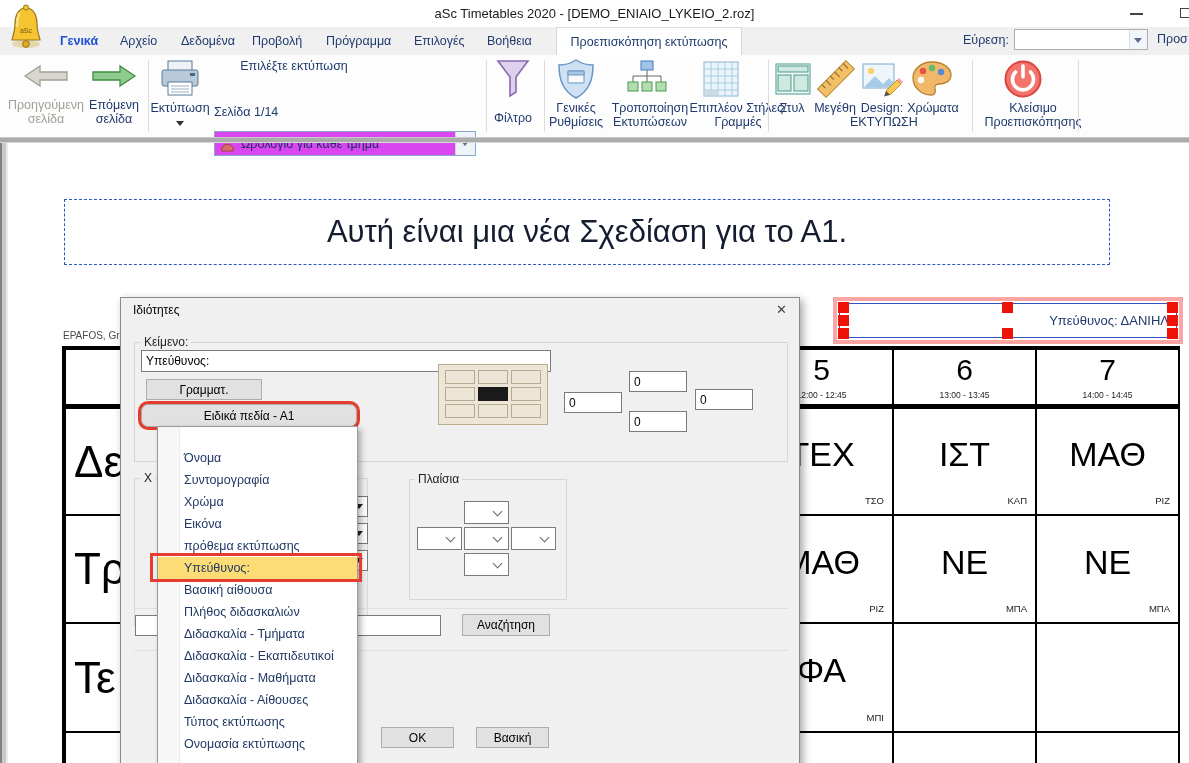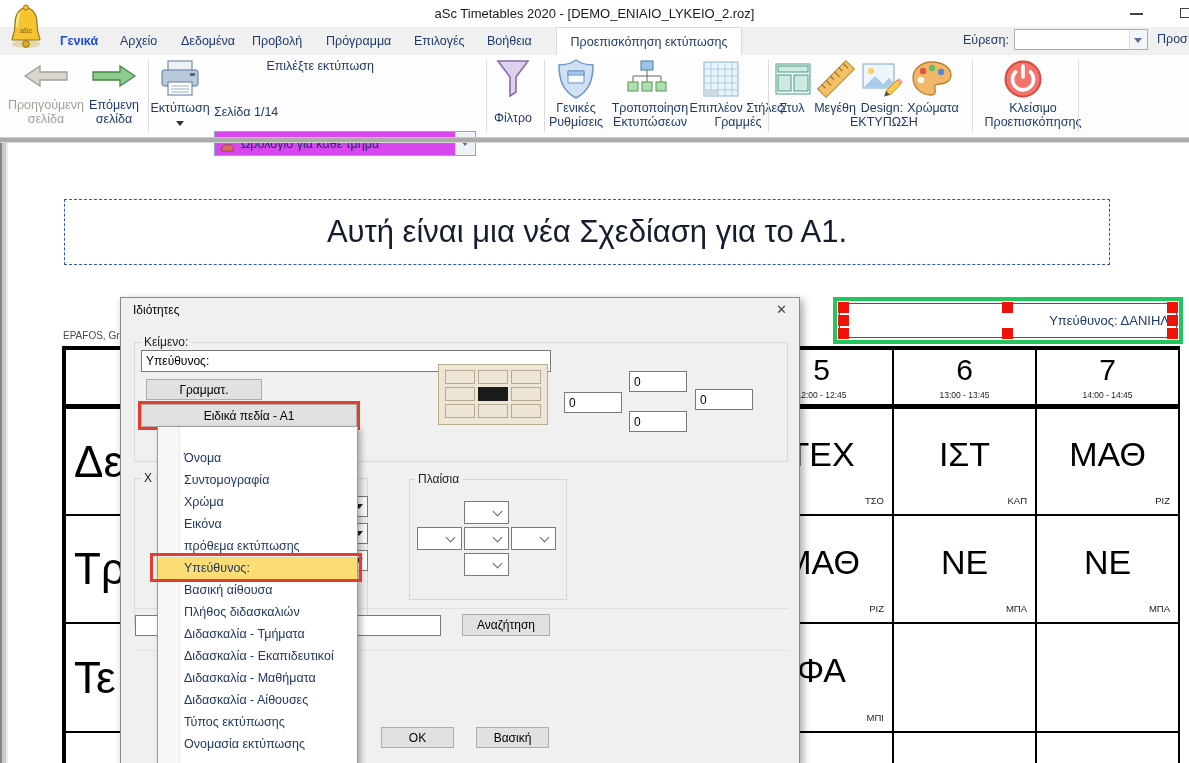--- a/index.html
+++ b/index.html
@@ -39,21 +39,21 @@
   .band { left:0; top:137px; width:1189px; height:6px; background:#ababab; border-top:1px solid #c9c9c9; border-bottom:1px solid #d8d8d8; }
   .left-strip { left:0; top:143px; width:8px; height:620px; background:linear-gradient(to right,#828282 0 2px,#c9c9c9 2px 6px,#eaeaea 6px); }
 
   
   .heading-box { left:64px; top:199px; width:1046px; height:66px; border:1px dashed #2f54c4;
                  display:flex; align-items:center; justify-content:center; z-index:1; }
   .heading-text { font-size:31px; color:#141c30; }
   .watermark { left:63px; top:330px; font-size:10px; color:#4a4a4a; z-index:1; }
 
   
-  .sel-box { left:833px; top:297px; width:350px; height:47px; border:4px solid #22c55e; background:#fff; z-index:2; }
+  .sel-box { left:833px; top:297px; width:350px; height:47px; border:4px solid #fca5a5; background:#fff; z-index:2; }
   .sel-inner { position:absolute; left:2px; right:2px; top:2px; bottom:2px; border:1px solid #3355bb; }
   .sel-text { position:absolute; right:10px; top:0; bottom:0; display:flex; align-items:center; font-size:13px; color:#1f3a6e; }
   .handle { position:absolute; width:11px; height:11px; background:#ee1208; }
 
   
   .tline { position:absolute; background:#000; z-index:1; }
   .th-cell { position:absolute; z-index:1; text-align:center; }
   .th-num { font-size:30px; color:#000; line-height:34px; margin-top:3px; }
   .th-time { font-size:8.5px; color:#222; margin-top:3px; }
   .day-cell { position:absolute; left:74px; z-index:1; display:flex; align-items:center; font-size:44px; color:#000; }
@@ -153,21 +153,21 @@
       <rect x="4" y="11" width="36" height="16" rx="2" fill="#b9c9da" stroke="#5a7a9a"></rect>
       <rect x="32" y="14" width="5" height="3" fill="#48688a"></rect>
       <rect x="10" y="23" width="24" height="13" fill="#fff" stroke="#5a7a9a"></rect>
       <line x1="13" y1="27" x2="31" y2="27" stroke="#9ab0c4"></line>
       <line x1="13" y1="30" x2="31" y2="30" stroke="#9ab0c4"></line>
       <line x1="13" y1="33" x2="31" y2="33" stroke="#9ab0c4"></line>
     </svg>
   </div>
   <div class="rlabel" style="left:148px;top:46px;width:64px;">Εκτύπωση</div>
   <span class="caret" style="left:176px;top:66px;border-top-color:#333;"></span>
-  <div class="rlabel" style="left:214px;top:4px;width:160px;text-align:right;">Επιλέξτε εκτύπωση</div>
+  <div class="rlabel" style="left:214px;top:4px;width:160px;text-align:center;">Επιλέξτε εκτύπωση</div>
   <div class="print-combo">
     <svg width="15" height="16" viewBox="0 0 15 16">
       <circle cx="7.5" cy="4.5" r="3" fill="#f0b8a0" stroke="#b07050"></circle>
       <path d="M1.5 15 C1.5 10 4 8.5 7.5 8.5 C11 8.5 13.5 10 13.5 15 Z" fill="#d86a6a" stroke="#a04040"></path>
     </svg>
     <span class="val">Ωρολόγιο για κάθε τμήμα</span>
     <div class="arrowbox">
         <span class="caret" style="right:6px;top:9px;"></span>
       </div>
   </div>
@@ -355,21 +355,21 @@
 </div>
 
 <div class="abs dialog">
   <div class="dlg-title">Ιδιότητες</div>
   <div class="dlg-close">✕</div>
 
   <div class="grp" style="left:13px;top:44px;width:654px;height:120px;"></div>
   <div class="grp-label" style="left:20px;top:37px;">Κείμενο:</div>
   <input class="tinput" style="left: 20px; top: 52px; width: 410px; height: 22px;" value="Υπεύθυνος:">
   <button class="wbtn" style="left:25px;top:81px;width:116px;height:21px;">Γραμματ.</button>
-  <button class="wbtn red-ring" style="left:20px;top:106px;width:216px;height:23px;">Ειδικά πεδία - Α1</button>
+  <button class="wbtn red-ring" style="left:20px;top:106px;width:216px;height:23px;border-radius:7px;">Ειδικά πεδία - Α1</button>
 
   <div class="align-grid">
     <div class="align-cell"></div>
     <div class="align-cell"></div>
     <div class="align-cell"></div>
     <div class="align-cell"></div>
     <div class="align-cell sel"></div>
     <div class="align-cell"></div>
     <div class="align-cell"></div>
     <div class="align-cell"></div>

